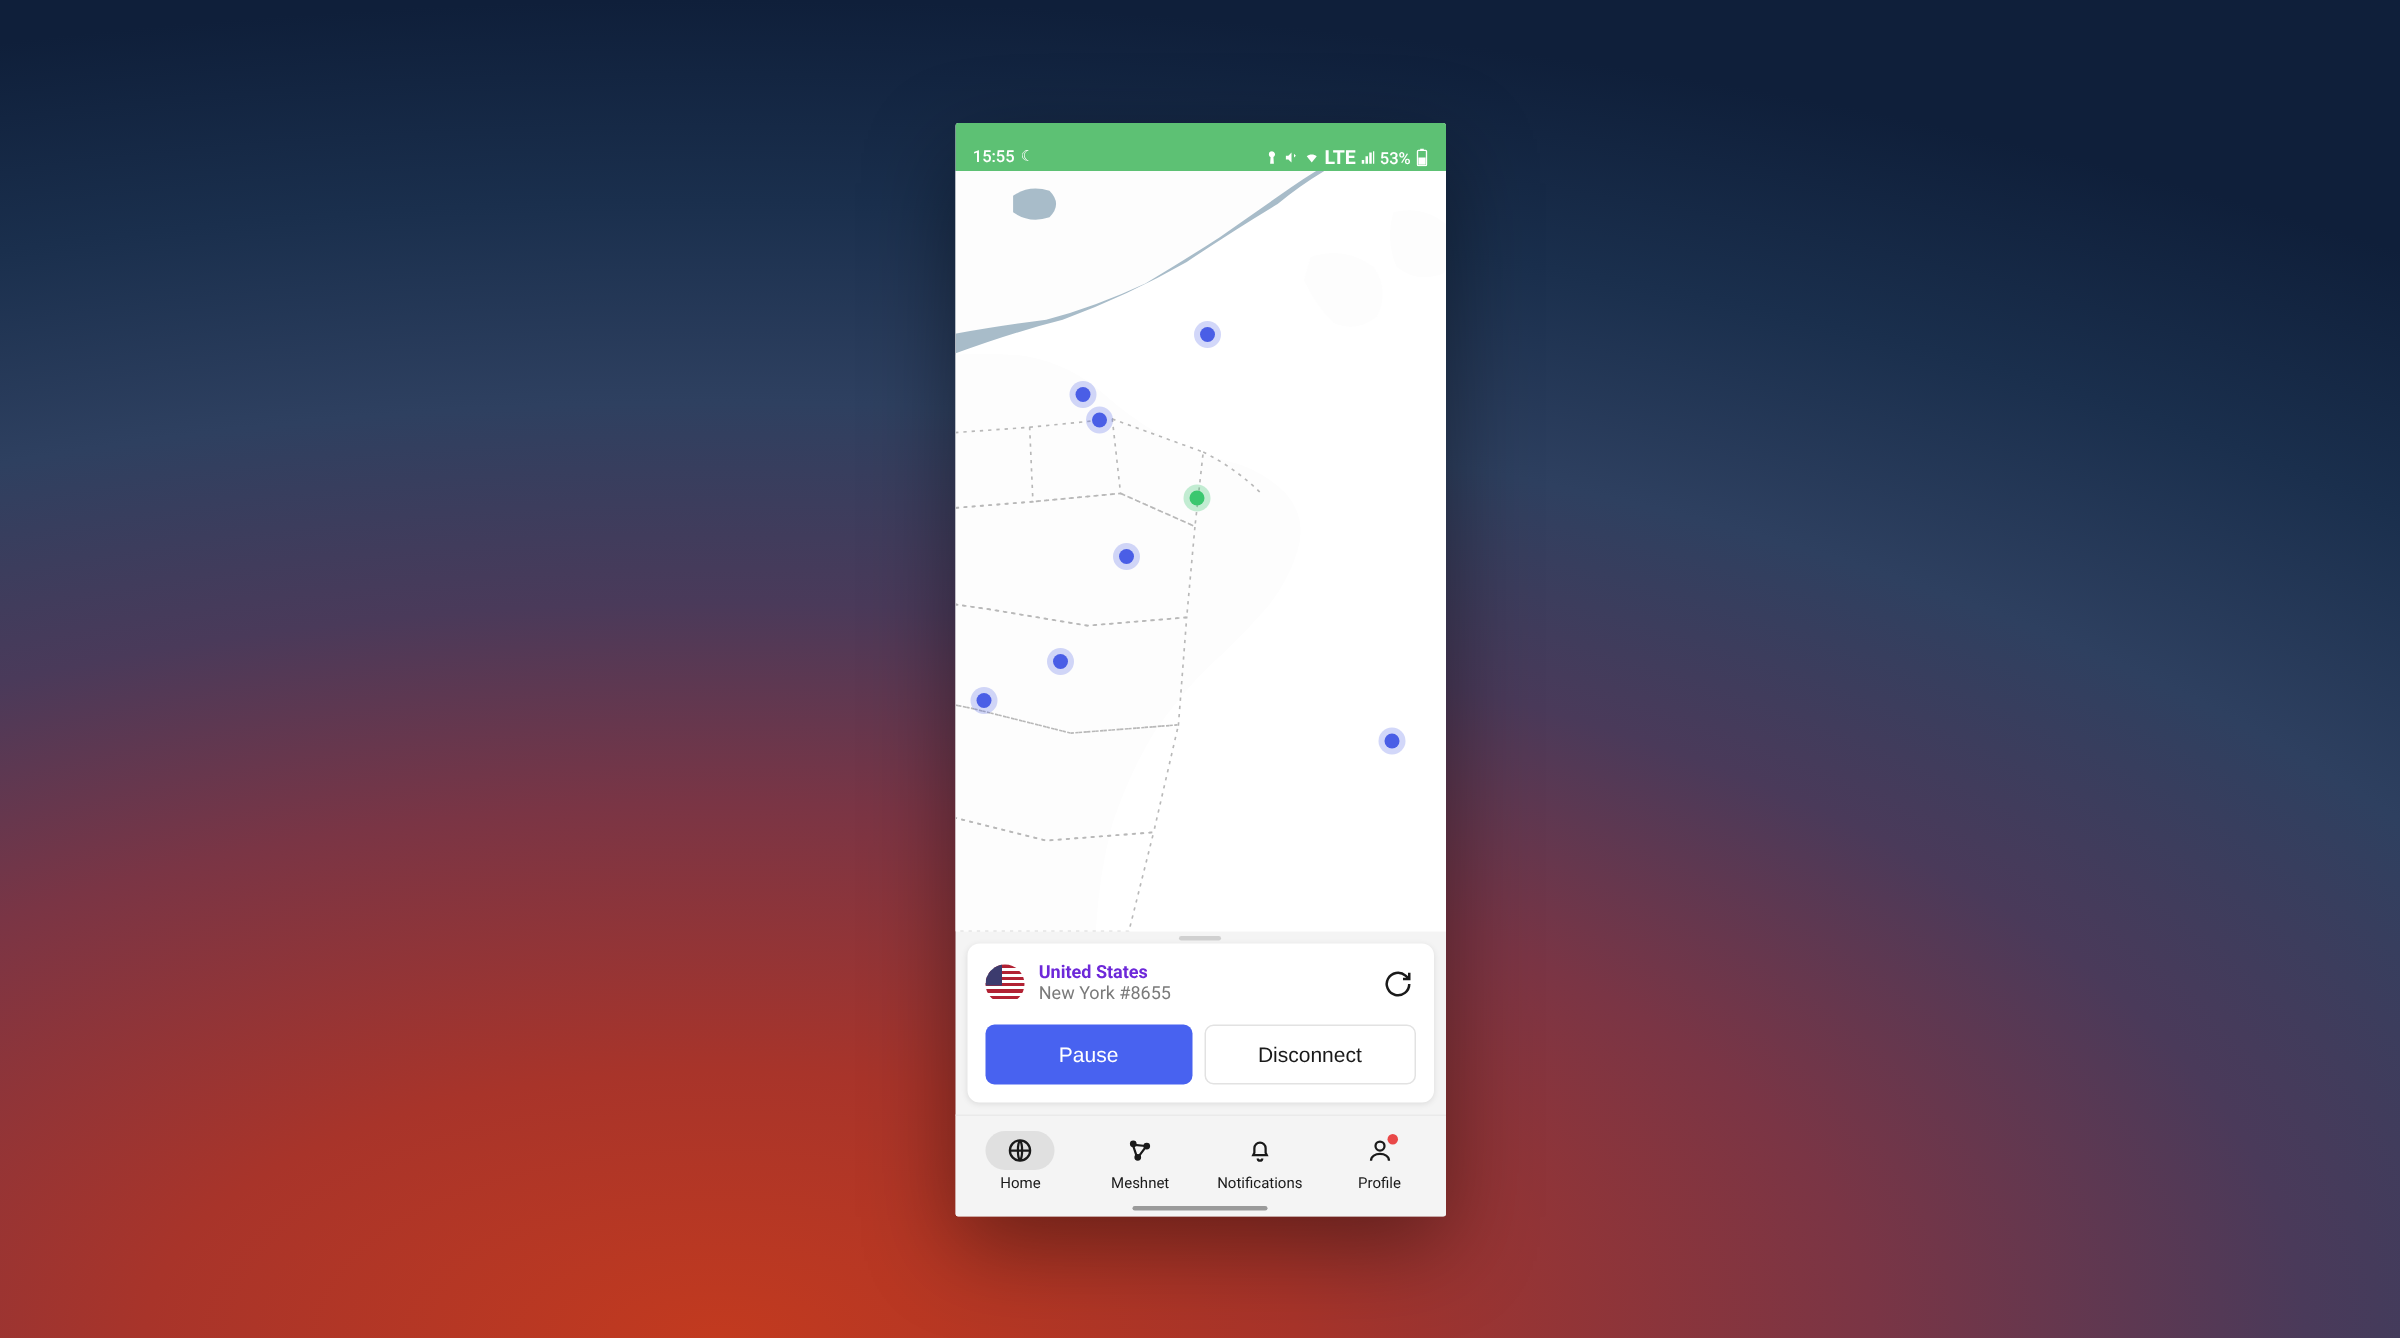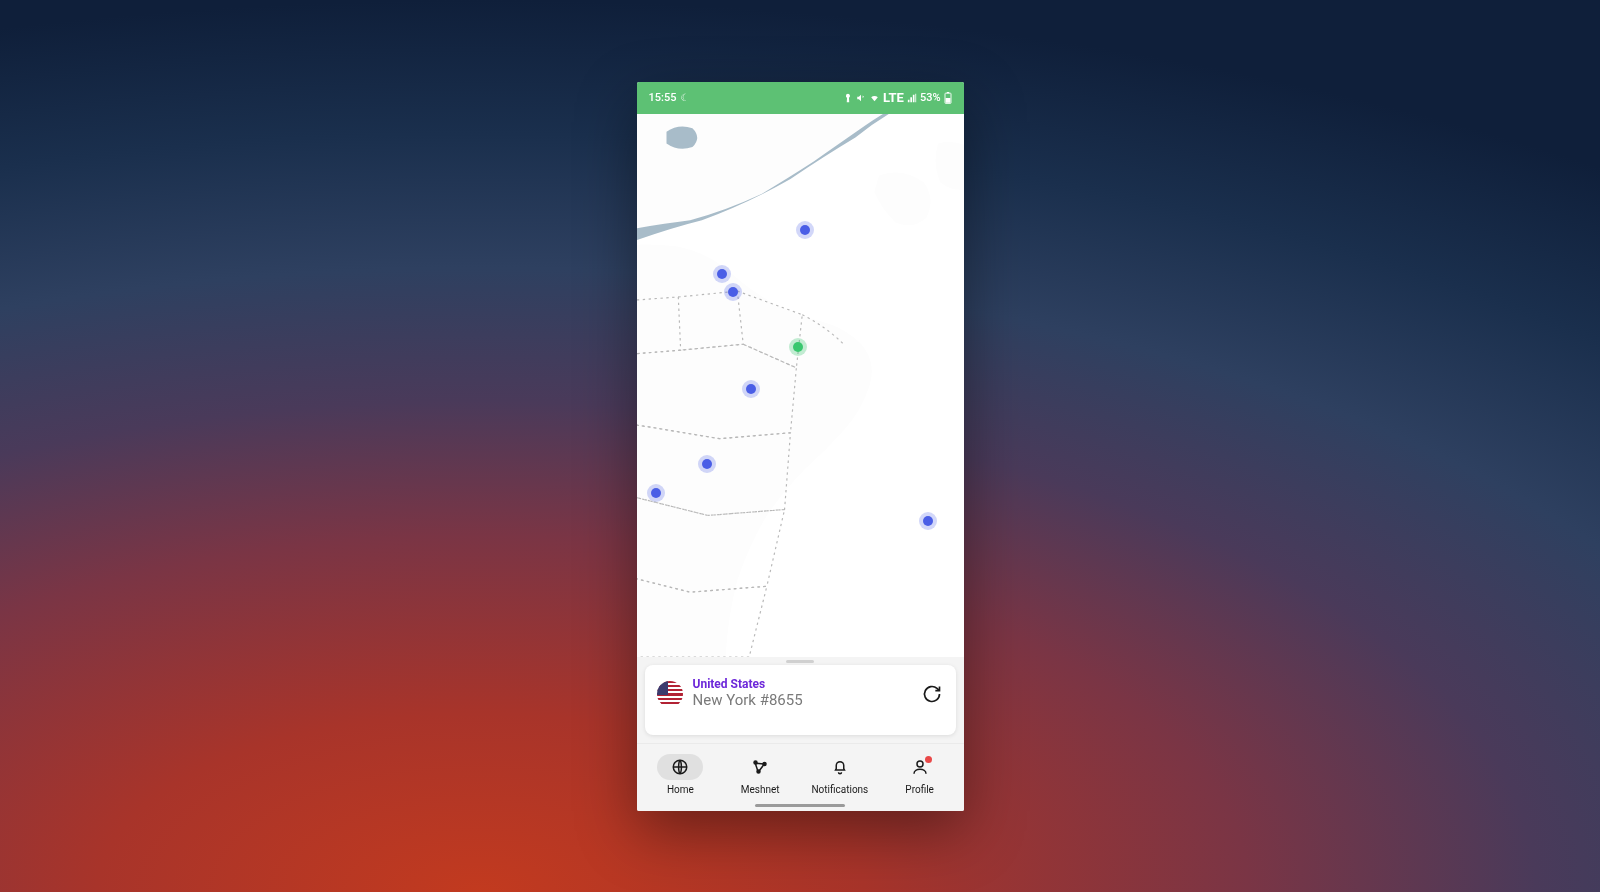--- a/index.html
+++ b/index.html
@@ -20,21 +20,21 @@
     overflow: hidden;
     position: relative;
     box-shadow: 0 20px 60px rgba(0,0,0,0.4);
     display: flex;
     flex-direction: column;
   }
   .status-bar {
     height: 28px;
     background: #5dc174;
     display: flex;
-    align-items: center;
+    align-items: flex-start;
     justify-content: space-between;
     padding: 16px 12px;
     color: #fff;
     font-size: 11px;
     font-weight: 500;
   }
   .status-left { display: flex; align-items: center; gap: 4px; }
   .status-right { display: flex; align-items: center; gap: 3px; }
   .crescent { font-size: 10px; }
   .connected-bar {
@@ -106,21 +106,21 @@
   }
   .flag::after {
     content: "";
     position: absolute;
     top: 0; left: 0;
     width: 45%; height: 54%;
     background: #3c3b6e;
   }
   .conn-text { flex: 1; }
   .country { font-size: 12px; font-weight: 700; color: #6d28d9; line-height: 1.2; }
-  .server { font-size: 15px; color: #7a7a7a; line-height: 1.3; }
+  .server { font-size: 12px; color: #7a7a7a; line-height: 1.3; }
   .refresh-btn {
     width: 24px; height: 24px;
     display: flex; align-items: center; justify-content: center;
     cursor: pointer;
   }
   .btn-row { display: flex; gap: 8px; }
   .btn {
     flex: 1;
     height: 40px;
     border-radius: 6px;
@@ -255,20 +255,24 @@
         <div class="country">United States</div>
         <div class="server">New York #8655</div>
       </div>
       <div class="refresh-btn">
         <svg width="20" height="20" viewBox="0 0 24 24" fill="none" stroke="#1a1a1a" stroke-width="2">
           <path d="M21 12a9 9 0 11-3-6.7L21 8"></path>
           <path d="M21 3v5h-5"></path>
         </svg>
       </div>
     </div>
+    <div class="btn-row">
+      <button class="btn btn-primary">Pause</button>
+      <button class="btn btn-secondary">Disconnect</button>
+    </div>
   </div>
 
   <div class="bottom-nav">
     <div class="nav-item active">
       <div class="nav-icon-wrap">
         <svg class="nav-icon" viewBox="0 0 24 24" fill="none" stroke="#1a1a1a" stroke-width="2">
           <circle cx="12" cy="12" r="9"></circle>
           <path d="M3 12h18M12 3c2.5 3 2.5 15 0 18M12 3c-2.5 3-2.5 15 0 18"></path>
         </svg>
       </div>

